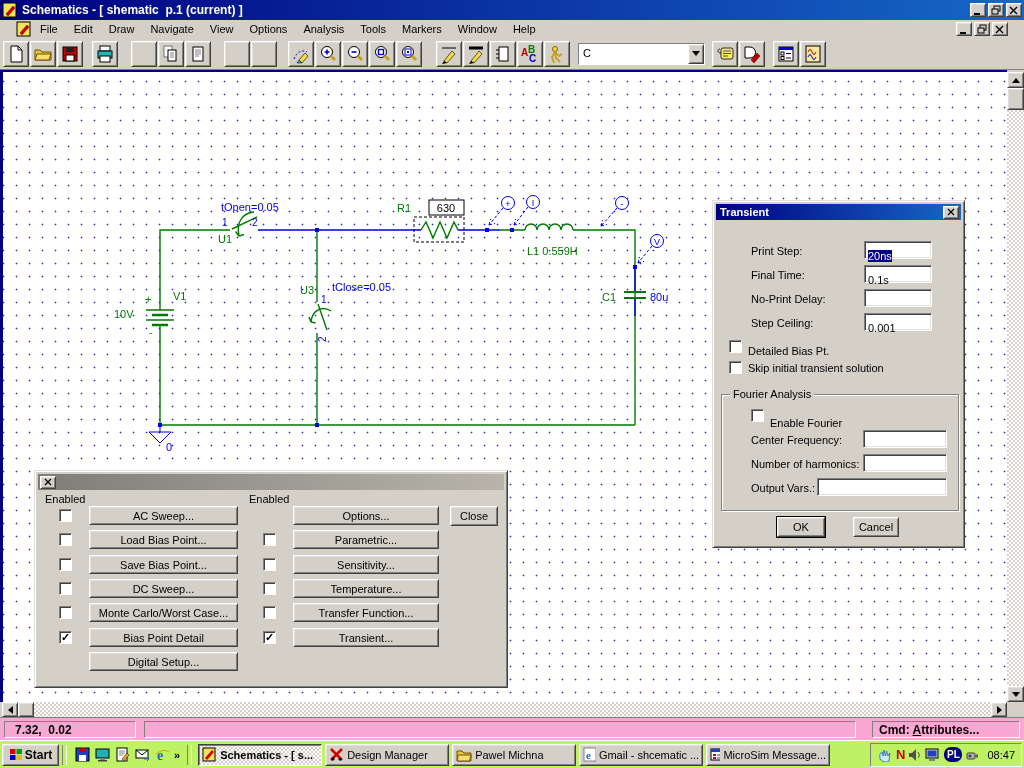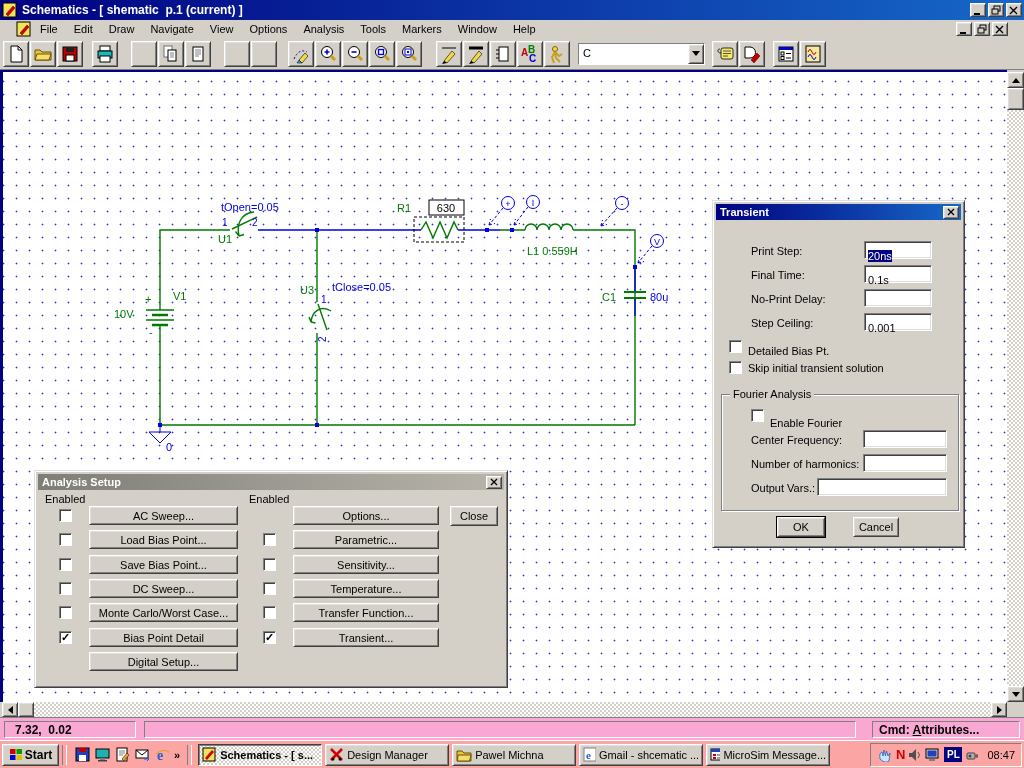--- a/index.html
+++ b/index.html
@@ -34,29 +34,29 @@
   .corner{position:absolute;left:1007px;top:702px;width:17px;height:15px;background:#d4d0c8;}
   .sbtn{position:absolute;background:#d4d0c8;font-size:7px;line-height:7px;text-align:center;}
   .tri{width:0;height:0;display:inline-block;}
   
   .statusbar{position:absolute;left:0;top:717px;width:1024px;height:23px;background:#f9a8d4;border-top:1px solid #808080;box-sizing:border-box;}
   .statusbar .coord{position:absolute;left:4px;top:3px;width:132px;height:17px;font-weight:bold;font-size:12px;padding:1px 10px;white-space:pre;}
   .statusbar .msg{position:absolute;left:144px;top:3px;width:712px;height:17px;}
   .statusbar .cmd{position:absolute;left:872px;top:3px;width:148px;height:17px;font-weight:bold;font-size:12px;padding:1px 6px;white-space:pre;}
   .ul{text-decoration:underline;}
   
-  .taskbar{position:absolute;left:0;top:740px;width:1024px;height:28px;background:#fca5a5;border-top:1px solid #fff;box-sizing:border-box;display:flex;align-items:center;}
+  .taskbar{position:absolute;left:0;top:740px;width:1024px;height:28px;background:#bef264;border-top:1px solid #fff;box-sizing:border-box;display:flex;align-items:center;}
   .startbtn{width:57px;height:22px;margin-left:2px;font-weight:bold;font-size:12px;gap:2px;}
   .qlbar{display:flex;align-items:center;gap:3px;margin:0 4px;}
   .divider{width:3px;height:20px;border-left:1px solid #808080;border-right:1px solid #fff;margin:0 3px;}
   .taskbtn{width:124px;height:22px;margin-left:3px;justify-content:flex-start;padding:0 3px;gap:3px;overflow:hidden;white-space:nowrap;}
   .taskbtn.active{border-color:#404040 #fff #fff #404040;box-shadow:inset 1px 1px 0 #808080;font-weight:bold;background-color:#fff;background-image:linear-gradient(45deg,#d4d0c8 25%,transparent 25%,transparent 75%,#d4d0c8 75%),linear-gradient(45deg,#d4d0c8 25%,transparent 25%,transparent 75%,#d4d0c8 75%);background-size:4px 4px;background-position:0 0,2px 2px;}
   .tray{margin-left:auto;margin-right:2px;height:22px;display:flex;align-items:center;gap:3px;padding:0 6px;border:1px solid;border-color:#808080 #fff #fff #808080;}
   .tray .clock{font-size:11px;margin-left:4px;}
-  .plbox{width:18px;height:15px;background:#000080;color:#fff;font-size:10px;font-weight:bold;display:flex;align-items:center;justify-content:center;}
+  .plbox{width:18px;height:15px;background:#000080;color:#fff;font-size:10px;font-weight:bold;display:flex;align-items:center;justify-content:center;border-radius:7px;}
   .trayN{color:#d00000;font-weight:bold;font-size:13px;}
   
   .dialog{position:absolute;background:#d4d0c8;border:1px solid;border-color:#dfdfdf #404040 #404040 #dfdfdf;box-shadow:inset 1px 1px 0 #fff,inset -1px -1px 0 #808080;box-sizing:border-box;}
   .dlgtitle{position:absolute;left:3px;top:3px;right:3px;height:16px;display:flex;align-items:center;padding:0 2px;box-sizing:border-box;}
   .dlgtitle .dtext{color:#fff;font-weight:bold;flex:1;padding-left:2px;}
   .dlgtitle.active{background:linear-gradient(to right,#000080,#1668c8);}
   .dlgtitle.inactive{background:linear-gradient(to right,#7e7e76,#b8b4ac);}
   .xbtn{width:16px;height:13px;font-size:9px;line-height:9px;font-weight:bold;}
   .groupbox{position:absolute;border:1px solid #808080;box-shadow:inset 1px 1px 0 #fff,1px 1px 0 #fff;box-sizing:border-box;}
   .grouplabel{position:absolute;top:-7px;left:8px;background:#d4d0c8;padding:0 3px;}
@@ -399,21 +399,20 @@
     </div>
   <div class="btn sbtn" style="left:16px;top:0;width:16px;height:15px"></div>
   <div class="btn sbtn" style="left:989px;top:0;width:16px;height:15px">
       <span class="tri" style="border-top:4px solid transparent;border-bottom:4px solid transparent;border-left:5px solid #000"></span>
     </div>
 </div>
 <div class="corner"></div>
 
 <div class="dialog" style="left:34px;top:470px;width:474px;height:218px">
   <div class="dlgtitle inactive">
-    <span class="dtext">Analysis Setup</span>
     <div class="btn xbtn">
         <svg width="9" height="8">
           <path d="M1,1 L7,7 M7,1 L1,7" stroke="#000" stroke-width="1.3"></path>
         </svg>
       </div>
   </div>
   <span class="lbl" style="left:10px;top:22px">Enabled</span>
   <span class="lbl" style="left:214px;top:22px">Enabled</span>
 
   <div class="cb" style="position:absolute;left:24px;top:38px"></div>

